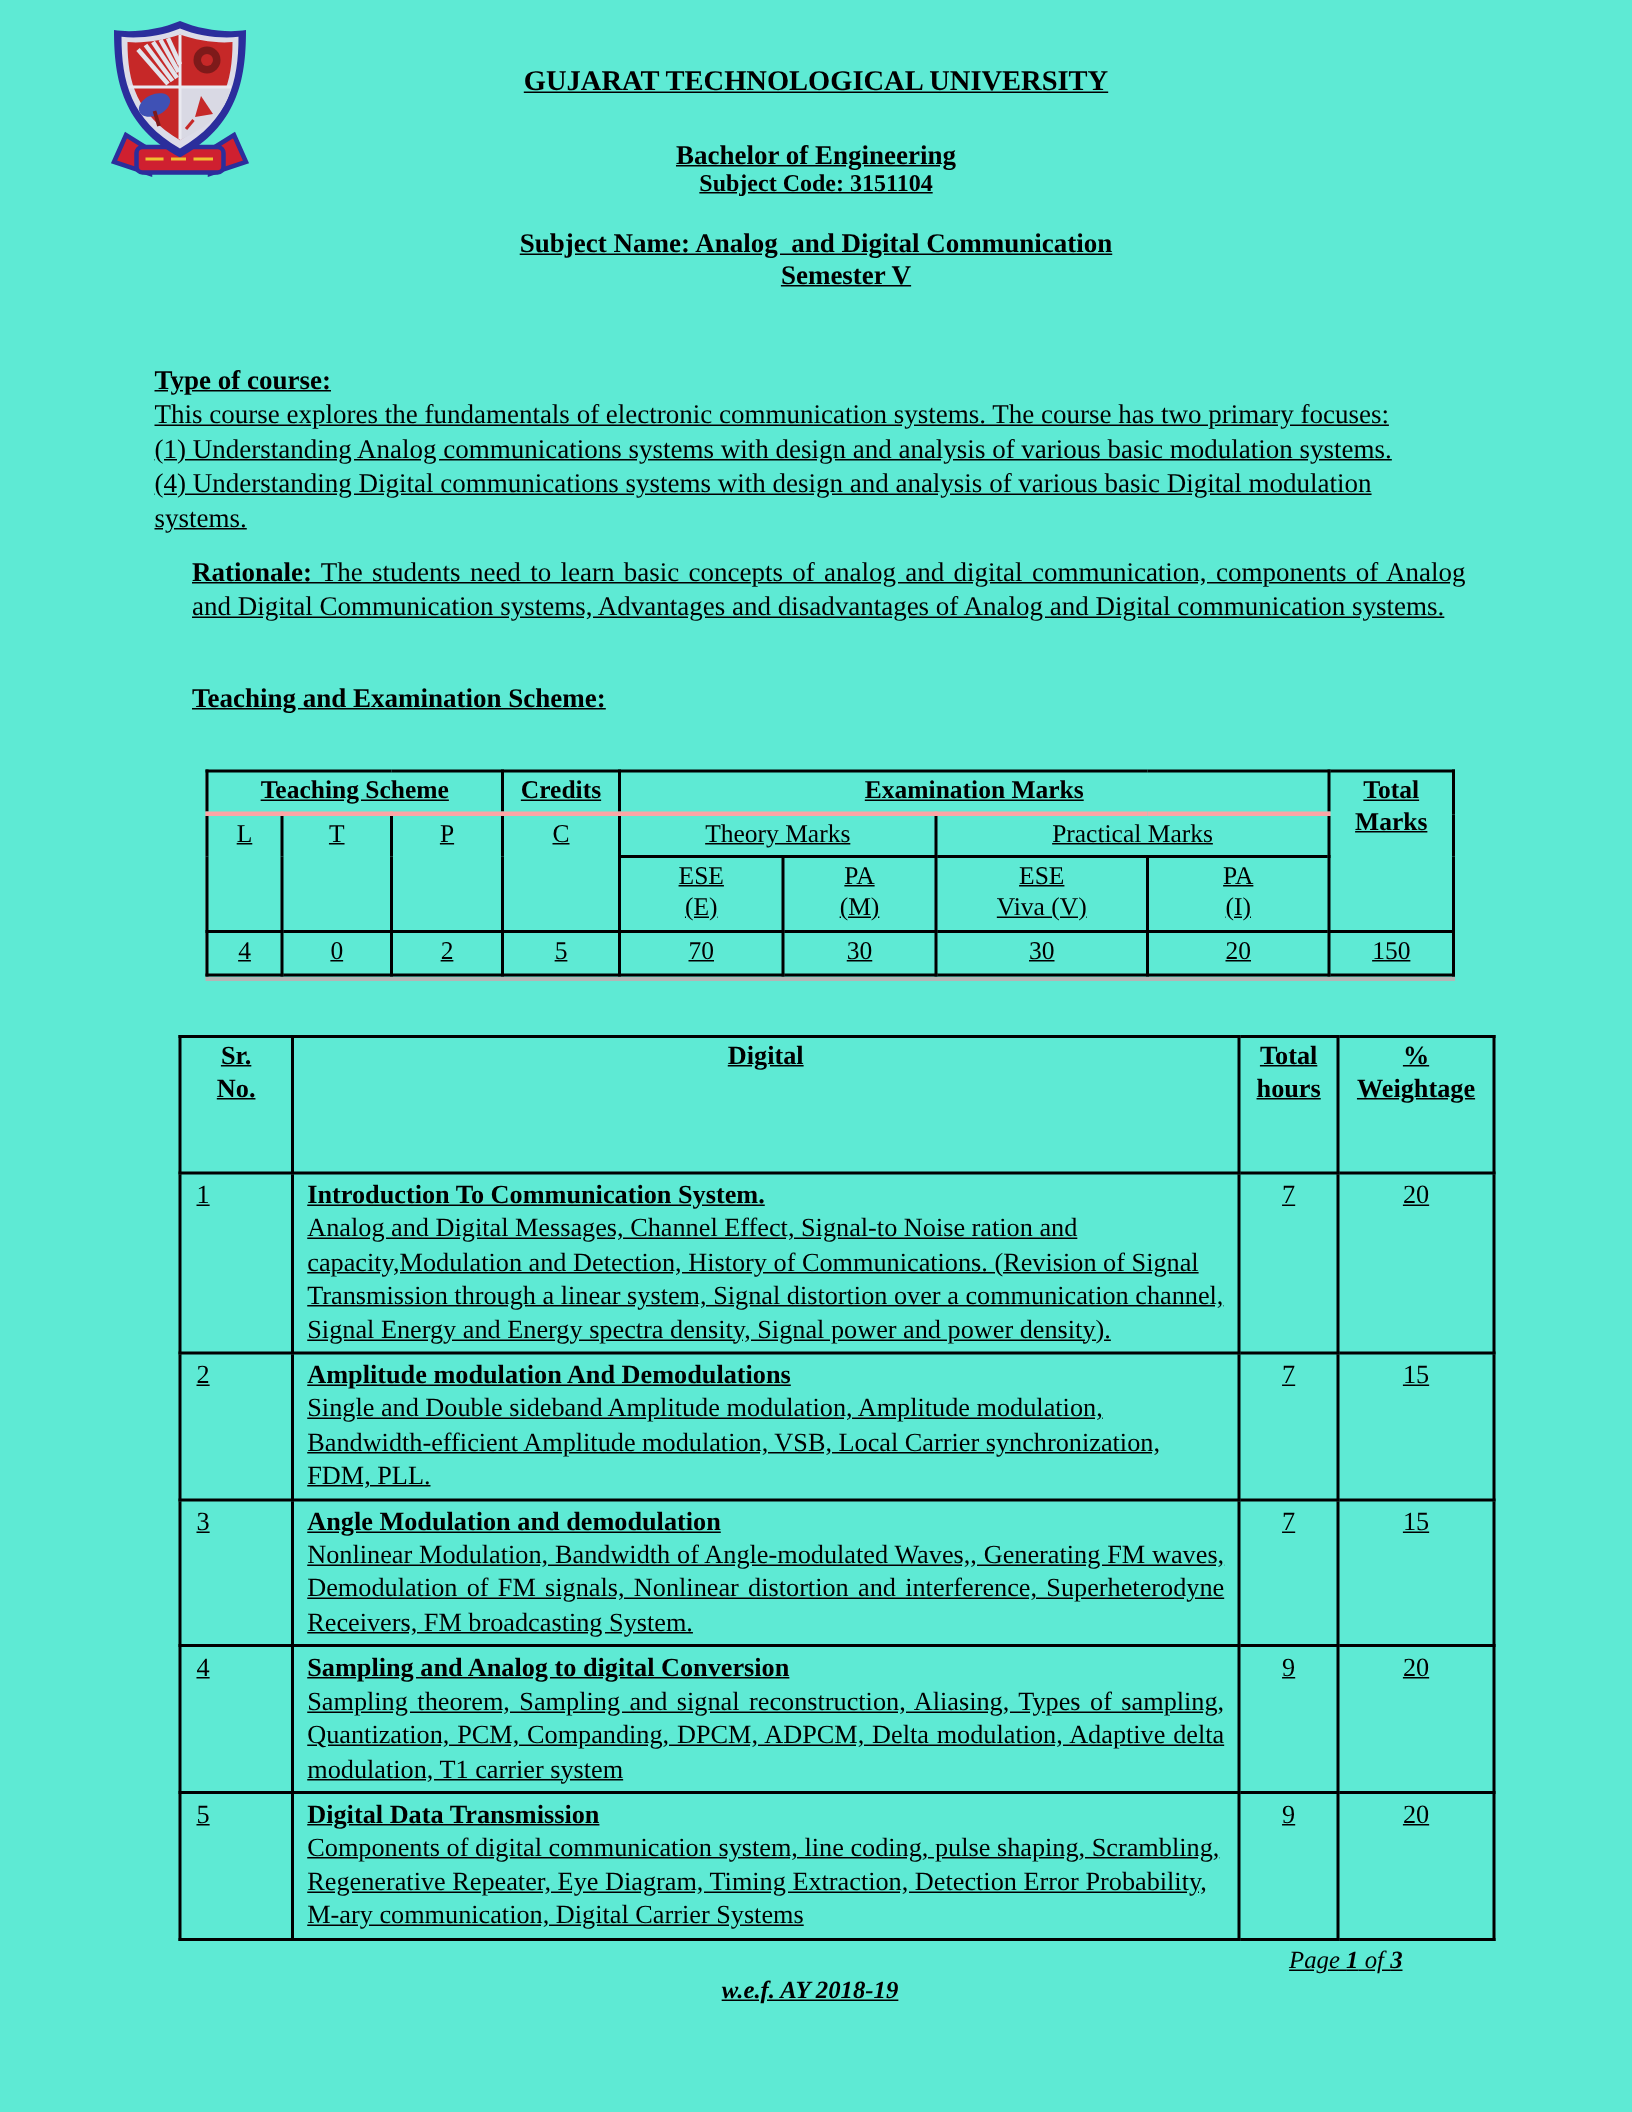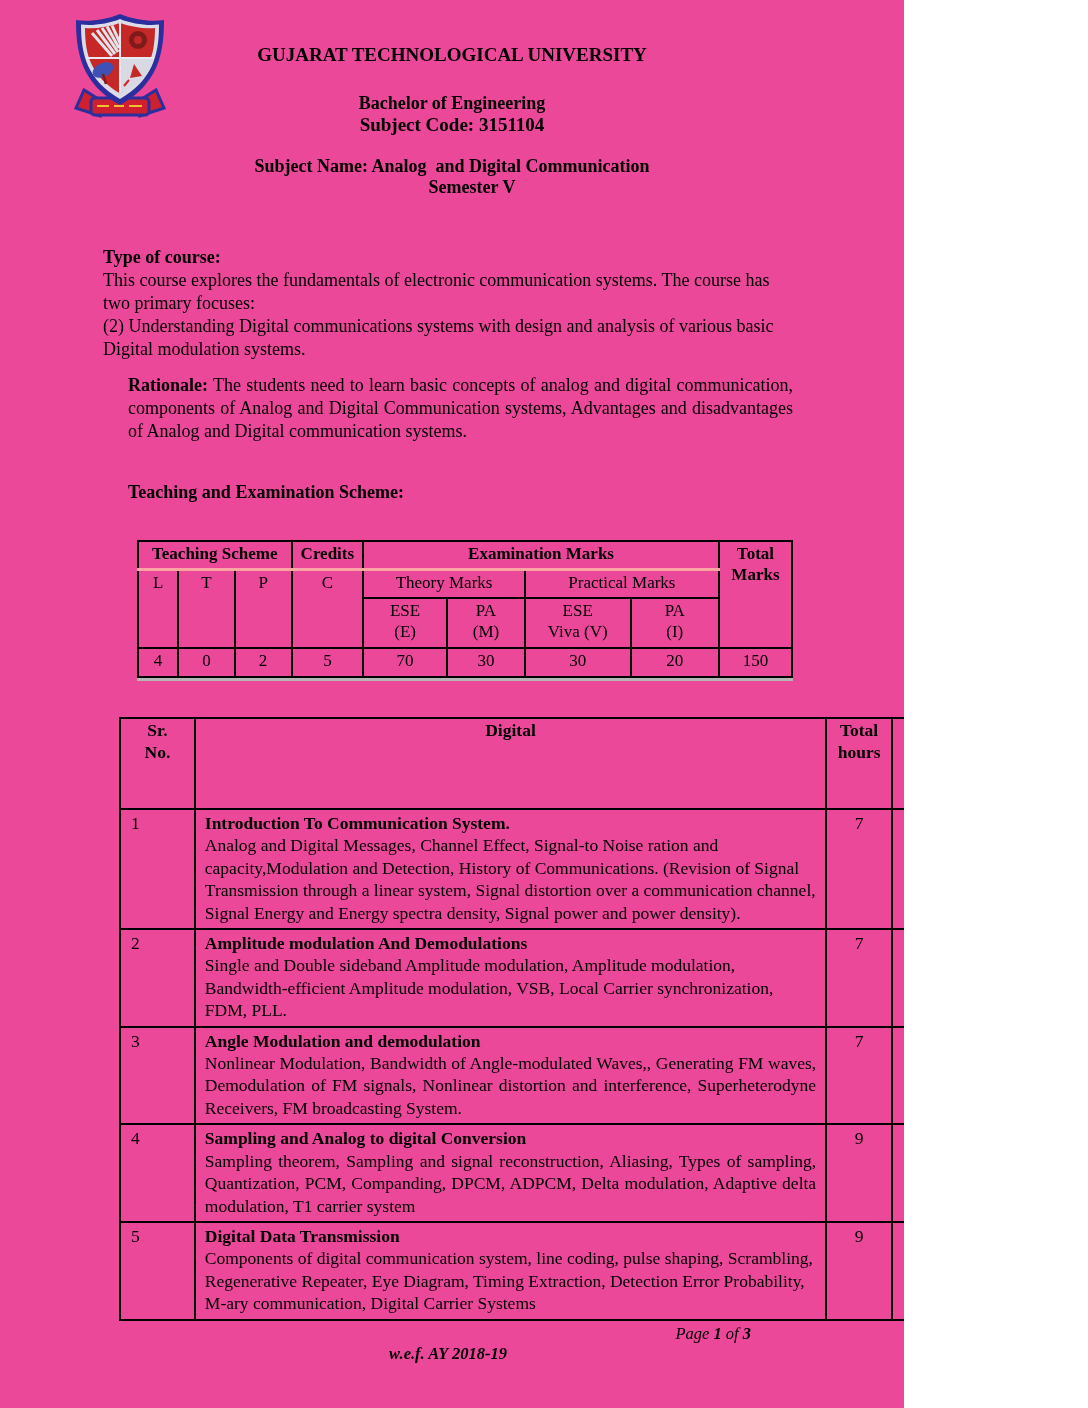--- a/index.html
+++ b/index.html
@@ -1,27 +1,28 @@
 <!DOCTYPE html>
 <html><head>
 <meta charset="utf-8">
 <style>
   html,body{margin:0;padding:0;background:#ffffff;}
   .page{
     position:relative;
-    width:904px;height:1408px;
-    background:#ec4899;color:#000;
+    width:1088px;height:1408px;
+    background:#5eead4;color:#000;
     font-family:"Liberation Serif","DejaVu Serif",serif;
     overflow:hidden;
+    text-decoration:underline;
   }
   .logo{position:absolute;left:72px;top:12px;width:96px;height:112px;}
   .header-block{padding-top:44px;text-align:center;}
   .u-title{font-size:19px;font-weight:bold;}
   .deg{margin-top:27px;font-size:18px;font-weight:bold;}
-  .scode{font-size:19px;font-weight:bold;}
+  .scode{font-size:16px;font-weight:bold;}
   .sname{margin-top:20px;font-size:18px;font-weight:bold;white-space:pre-wrap;}
   .sem{font-size:18px;font-weight:bold;margin-left:40px;}
 
   .main{margin-left:103px;margin-right:111px;font-size:18px;line-height:23px;}
   .type-course{margin-top:48px;font-weight:bold;}
   .prereq{margin-top:19px;}
   .bold{font-weight:bold;}
   .rationale{margin-top:13px;margin-left:25px;text-align:justify;}
   .scheme-heading{margin-top:38px;margin-left:25px;font-weight:bold;}
 
@@ -102,21 +103,22 @@
     <div class="scode">Subject Code: 3151104</div>
     <div class="sname">Subject Name: Analog  and Digital Communication</div>
     <div class="sem">Semester V</div>
   </div>
 
   <div class="main">
 
     <div class="type-course">Type of course:</div>
 
     <div>This course explores the fundamentals of electronic communication systems. The course has two primary focuses:</div>
-    <div>(2) Understanding Digital communications systems with design and analysis of various basic Digital modulation systems.</div>
+    <div>(1) Understanding Analog communications systems with design and analysis of various basic modulation systems.</div>
+    <div>(4) Understanding Digital communications systems with design and analysis of various basic Digital modulation systems.</div>
 
     <div class="rationale">
       <span class="bold">Rationale:</span><span> The students need to learn basic concepts of analog and digital communication, components of Analog and Digital Communication systems, Advantages and disadvantages of Analog and Digital communication systems.</span>
     </div>
 
     <div class="scheme-heading">Teaching and Examination Scheme:</div>
 
     <table class="scheme-table">
       <colgroup>
         <col style="width:50px">

